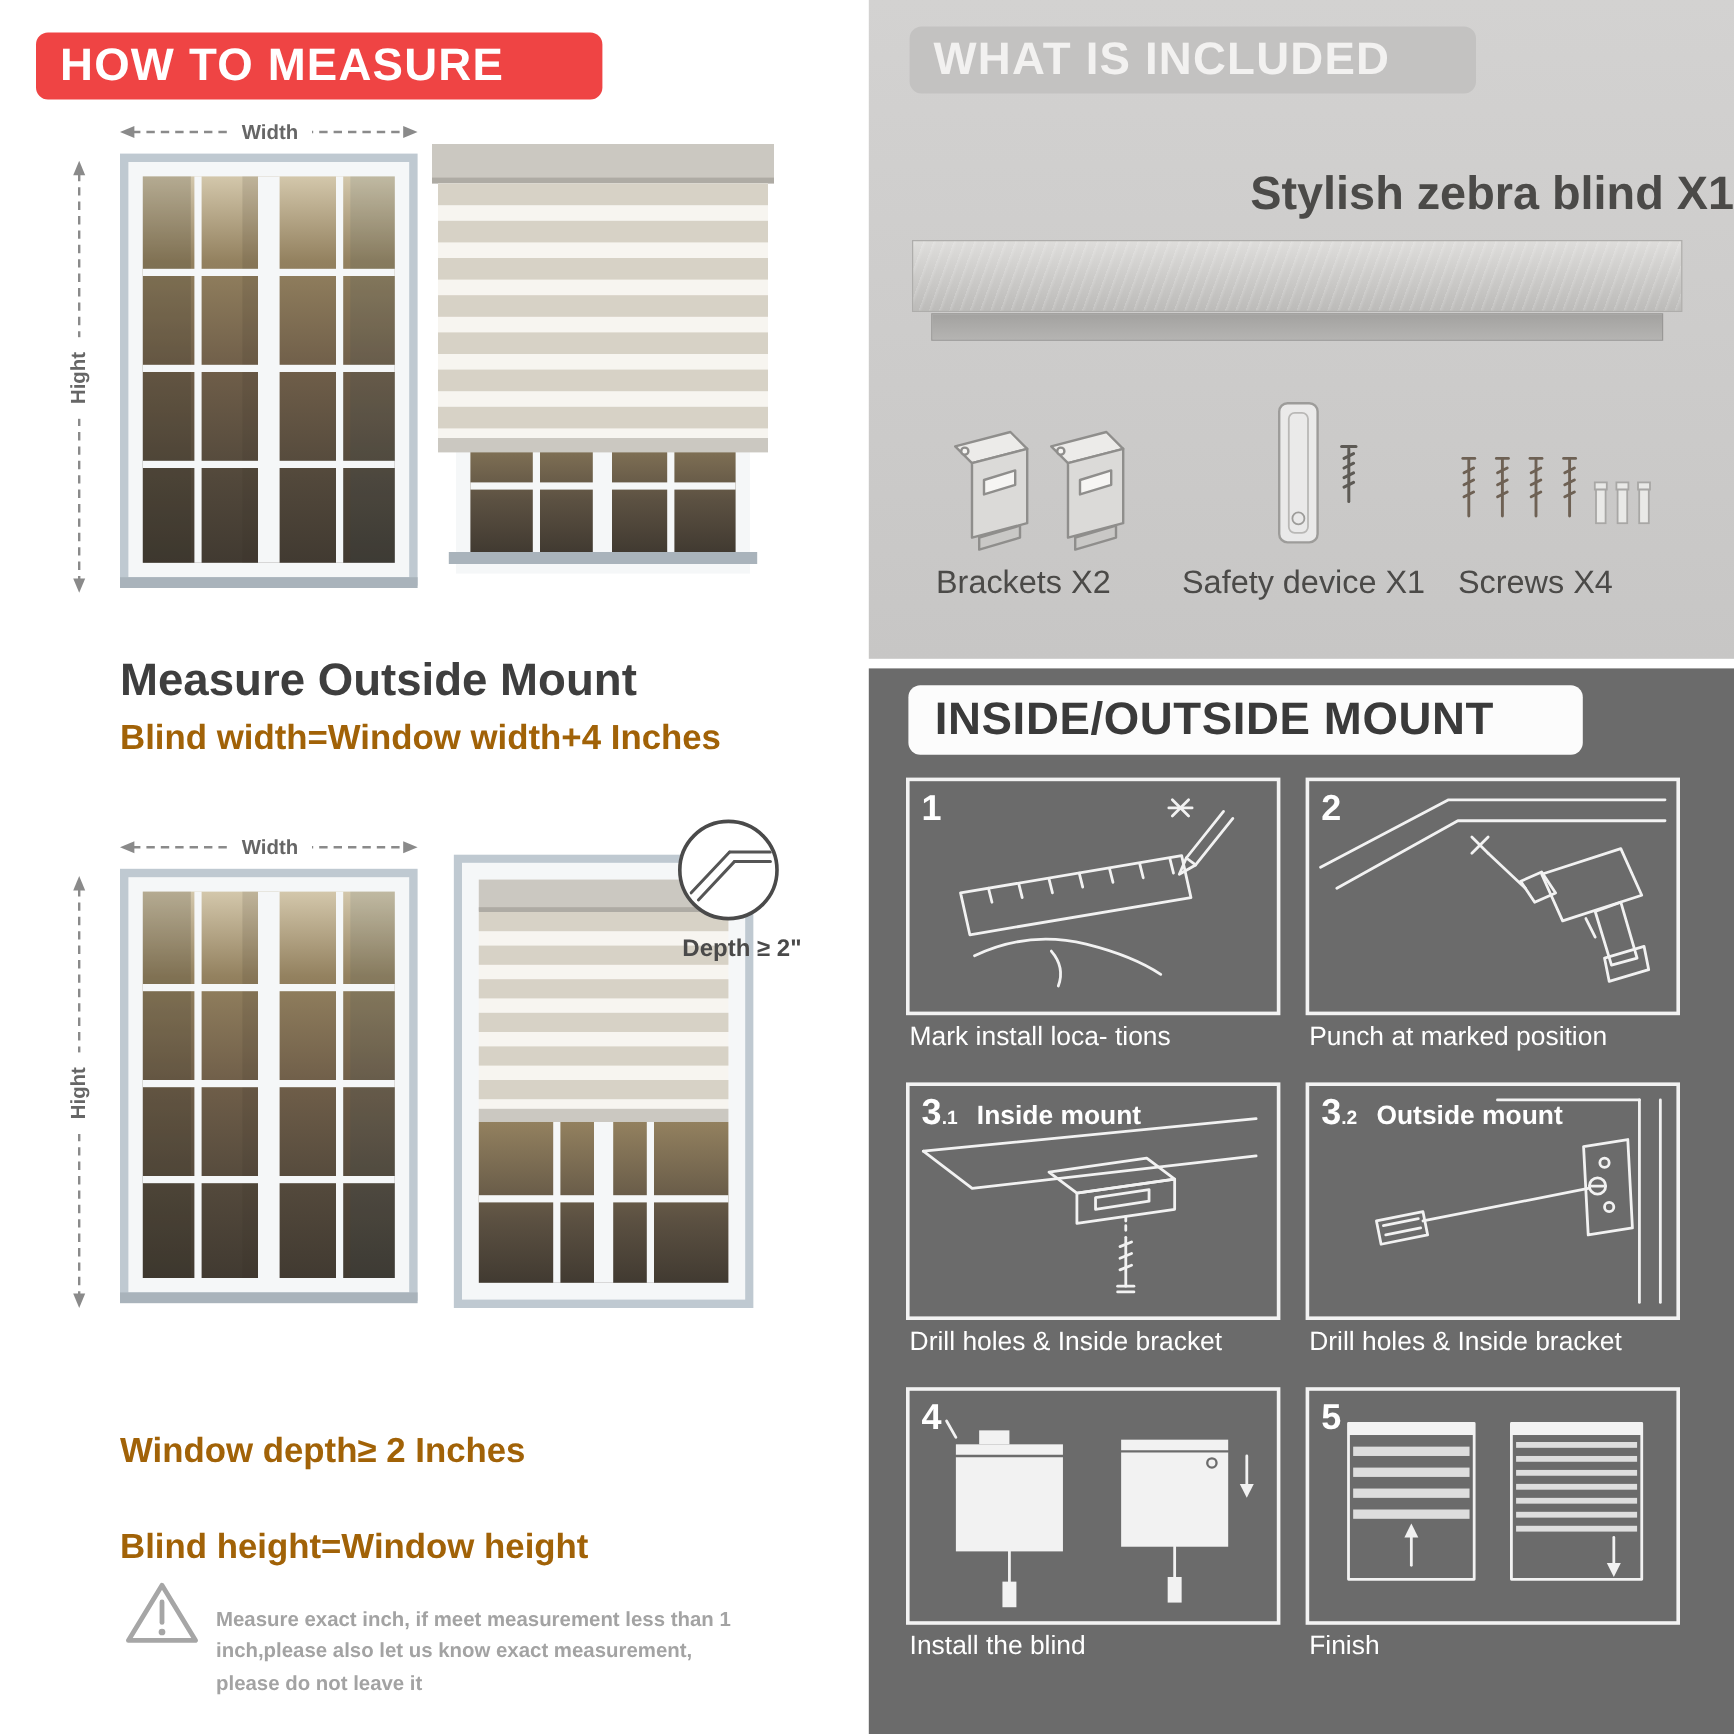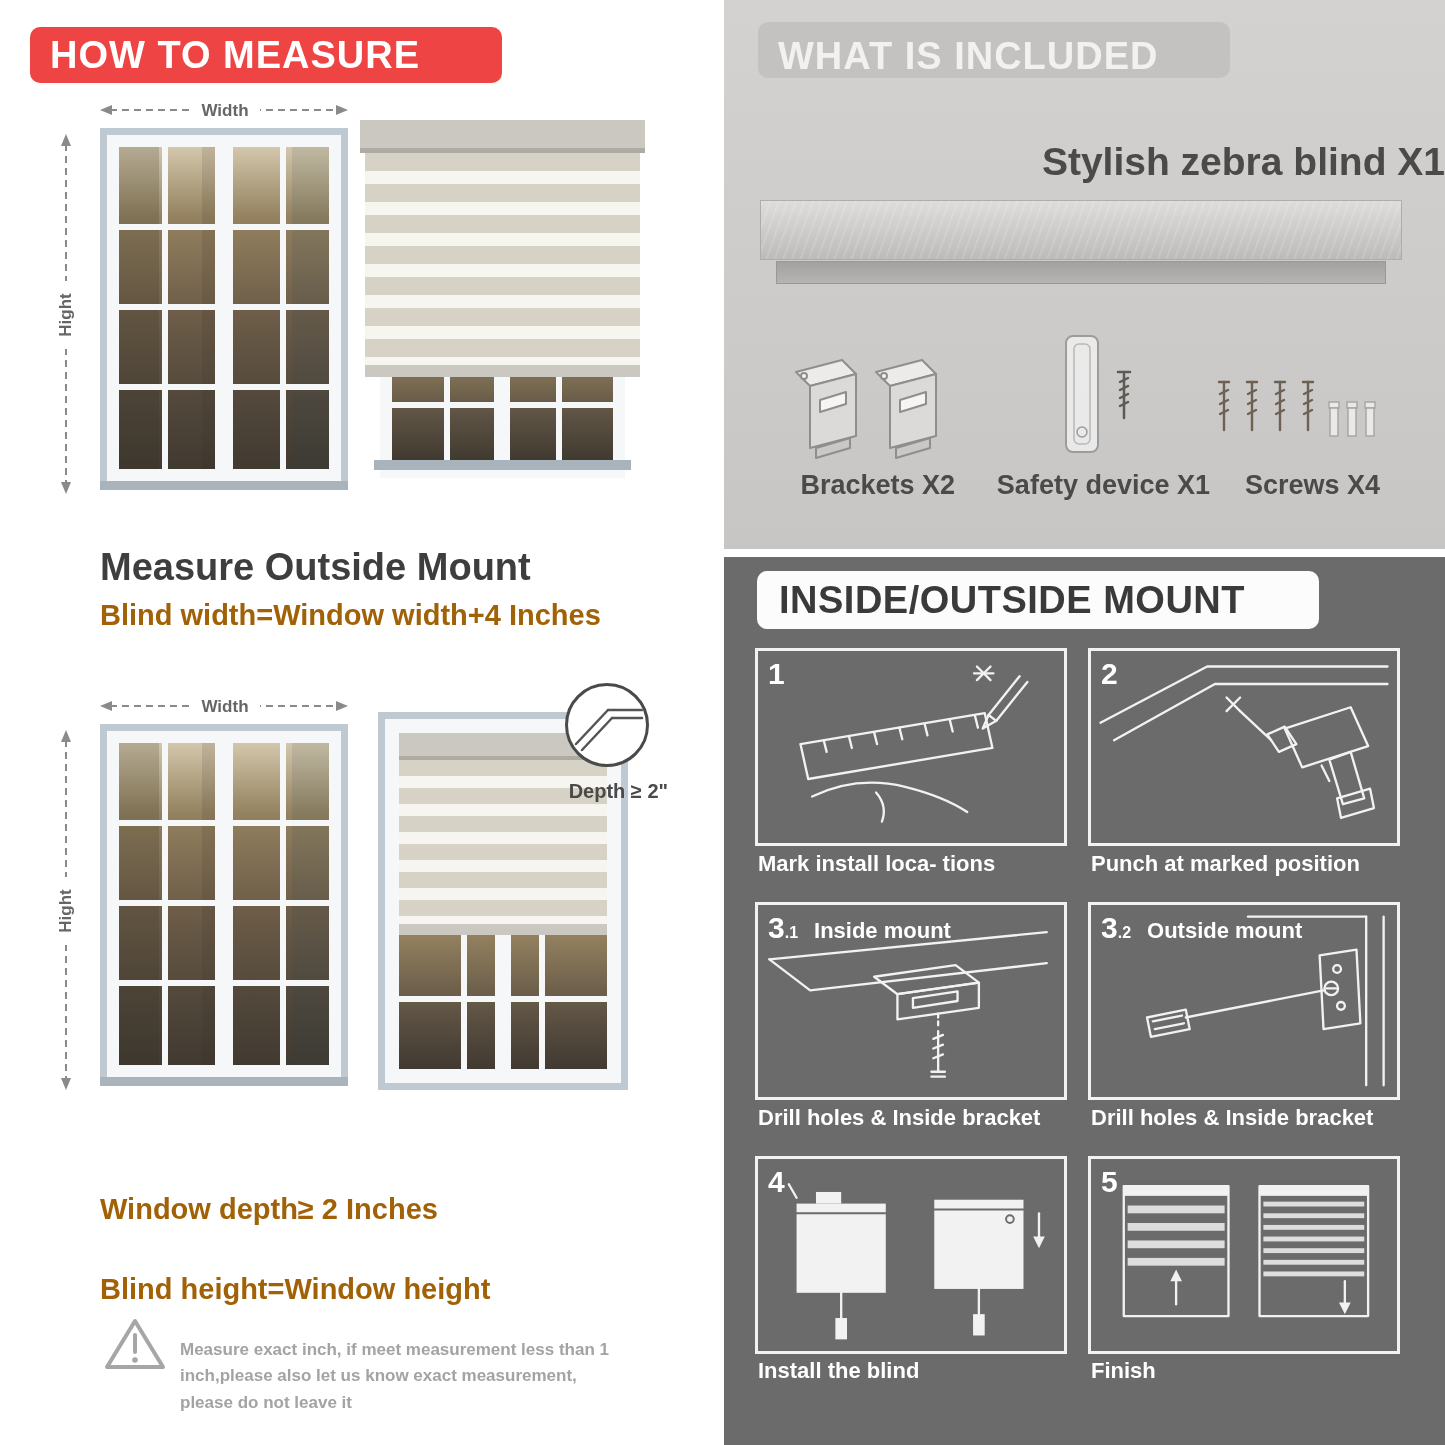--- a/index.html
+++ b/index.html
@@ -11,39 +11,39 @@
   .hdr-left{left:30px;top:27px;width:472px;height:56px;background:#ef4444;border-radius:10px;display:flex;align-items:center;padding-left:20px;}
   .hdr-left span{color:#ffffff;font-size:38px;font-weight:bold;letter-spacing:1px;}
   .sec-title{font-size:38px;font-weight:bold;color:#3e3e3e;}
   .formula{font-size:29px;font-weight:bold;color:#a16207;}
   .warn-text{width:445px;font-size:17px;font-weight:bold;color:#a3a3a3;line-height:1.55;}
   .depth-circle{width:84px;height:84px;border:3px solid #4a4a4a;border-radius:50%;background:#ffffff;overflow:hidden;}
   .depth-label{font-size:20px;font-weight:bold;color:#4a4a4a;width:120px;text-align:right;}
 
   
   .included-bg{left:724px;top:0;width:721px;height:549px;background:linear-gradient(180deg,#d3d2d1,#c7c6c5);}
-  .hdr-included{left:758px;top:22px;width:472px;height:56px;background:#c3c2c1;border-radius:10px;display:flex;align-items:flex-end;padding-left:20px;}
+  .hdr-included{left:758px;top:22px;width:472px;height:56px;background:#c3c2c1;border-radius:10px;display:flex;align-items:center;padding-left:20px;}
   .hdr-included span{color:#f2f1f0;font-size:38px;font-weight:bold;letter-spacing:1px;}
   .product-label{left:724px;top:140px;width:721px;text-align:right;font-size:39px;font-weight:bold;color:#4b4a48;}
   .rail-top{left:760px;top:200px;width:642px;height:60px;border:1px solid #aeadab;
     background:repeating-linear-gradient(110deg,rgba(255,255,255,0.18) 0px,rgba(255,255,255,0) 3px,rgba(255,255,255,0) 8px),linear-gradient(180deg,#dedddb,#bcbbb9);}
   .rail-lip{left:776px;top:261px;width:610px;height:23px;border:1px solid #999896;background:linear-gradient(180deg,#a3a2a0,#b5b4b2);}
-  .item-label{top:470px;text-align:right;font-size:27px;font-weight:bold;color:#4b4a48;}
+  .item-label{top:470px;text-align:left;font-size:27px;font-weight:normal;color:#4b4a48;}
 
   
   .mount-bg{left:724px;top:557px;width:721px;height:888px;background:#6b6b6b;}
   .hdr-mount{left:757px;top:571px;width:562px;height:58px;background:#fcfcfc;border-radius:10px;display:flex;align-items:center;padding-left:22px;}
   .hdr-mount span{color:#3a3a3a;font-size:38px;font-weight:bold;letter-spacing:0.5px;}
   .panel{width:312px;height:198px;border:3px solid #f2f2f2;}
   .panel > svg{position:absolute;left:0;top:0;width:100%;height:100%;}
   .panel-label{position:absolute;left:10px;top:6px;display:flex;align-items:baseline;color:#ffffff;z-index:2;}
   .panel-label .num{font-size:30px;font-weight:bold;}
   .panel-label .sub{font-size:16px;font-weight:bold;}
   .panel-label .ptitle{font-size:22px;font-weight:bold;margin-left:16px;}
-  .caption{color:#ffffff;font-size:22px;font-weight:bold;white-space:nowrap;}
+  .caption{color:#ffffff;font-size:22px;font-weight:normal;white-space:nowrap;}
 
   .p1{left:755px;top:648px;} .p2{left:1088px;top:648px;}
   .p31{left:755px;top:902px;} .p32{left:1088px;top:902px;}
   .p4{left:755px;top:1156px;} .p5{left:1088px;top:1156px;}
   .c1{left:758px;top:851px;} .c2{left:1091px;top:851px;}
   .c31{left:758px;top:1105px;} .c32{left:1091px;top:1105px;}
   .c4{left:758px;top:1358px;} .c5{left:1091px;top:1358px;}
 </style>
 </head>
 <body>

